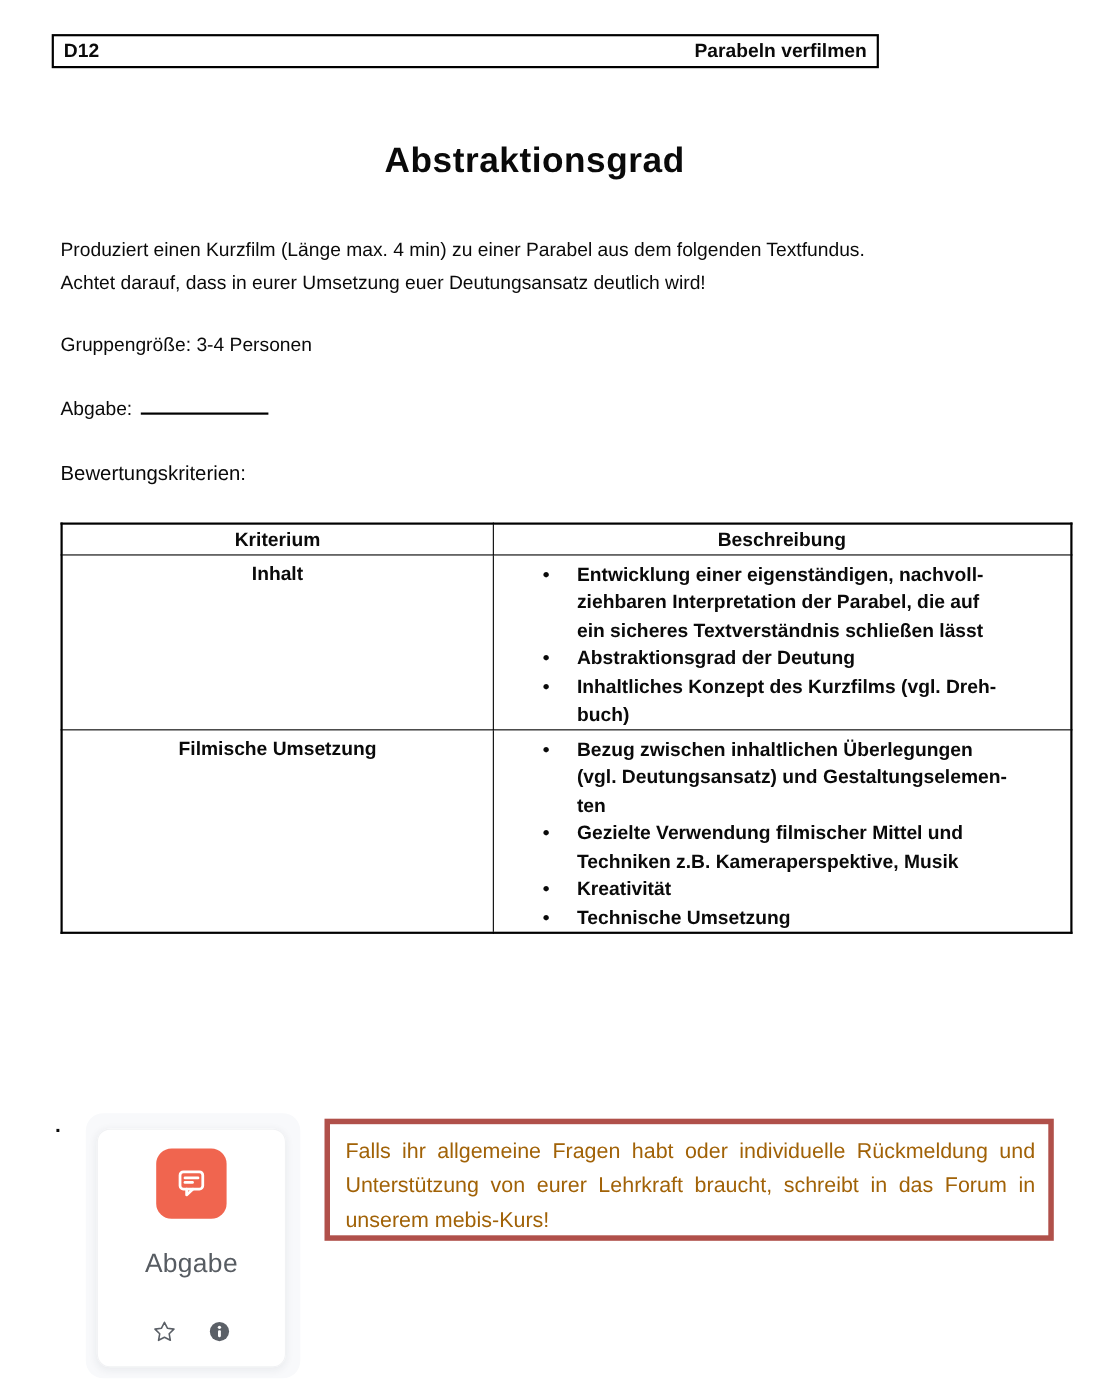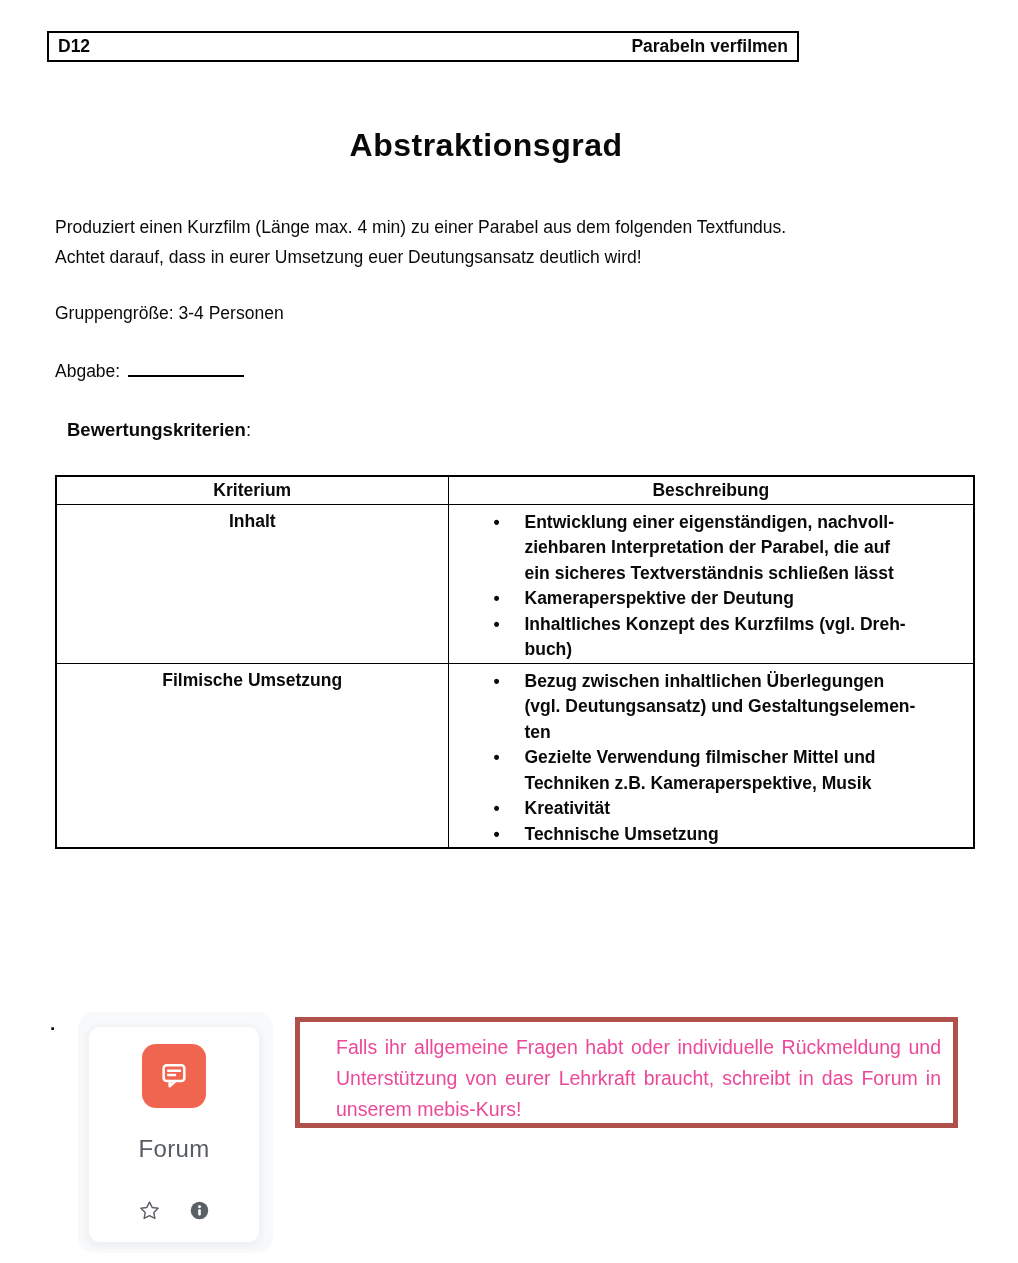--- a/index.html
+++ b/index.html
@@ -33,21 +33,21 @@
     position: absolute; left: 55px; top: 212px; width: 885px;
     font-size: 17.5px; line-height: 30px; white-space: pre-line;
   }
   .group-size { position: absolute; left: 55px; top: 303px; font-size: 17.5px; }
   .abgabe { position: absolute; left: 55px; top: 361px; font-size: 17.5px; }
   .blank-line {
     display: inline-block; width: 116px; height: 16px;
     border-bottom: 2px solid #000; margin-left: 8px; vertical-align: baseline;
   }
   .criteria-heading { position: absolute; left: 55px; top: 419px; font-size: 18.5px; }
-  .criteria-heading strong { font-weight: 700; margin-left: 12px; }
+  .criteria-heading strong { font-weight: 400; }
 
   
   table.criteria-table {
     position: absolute; left: 55px; top: 475px; width: 920px;
     border-collapse: collapse; border: 2px solid #000;
     table-layout: fixed;
   }
   .criteria-table th, .criteria-table td { border: 1.5px solid #000; font-weight: bold; }
   .criteria-table th {
     height: 28px; font-size: 17.5px; font-weight: bold; text-align: center;
@@ -99,21 +99,21 @@
   }
   .forum-actions .icon-btn { display: inline-flex; cursor: pointer; }
 
   
   .note-box {
     position: absolute; left: 295px; top: 1017px; width: 663px; height: 111px;
     border: 5px solid #b0504a; background: #fff;
     padding: 10px 12px 0 14px;
   }
   .note-box p {
-    font-size: 19.5px; line-height: 31px; text-align: justify; color: #ec4899; margin-left: 22px;
+    font-size: 19.5px; line-height: 31px; text-align: justify; color: #a16207;
   }
 </style>
 </head>
 <body>
 
 <div class="page">
 
   <div class="header-box">
     <span>D12</span>
     <span>Parabeln verfilmen</span>
@@ -146,21 +146,21 @@
       </tr>
     </thead>
     <tbody>
       <tr class="row-1">
         <td class="crit">Inhalt</td>
         <td class="desc">
           <ul>
             <li>Entwicklung einer eigenständigen, nachvoll-
 ziehbaren Interpretation der Parabel, die auf
 ein sicheres Textverständnis schließen lässt</li>
-            <li>Kameraperspektive der Deutung</li>
+            <li>Abstraktionsgrad der Deutung</li>
             <li>Inhaltliches Konzept des Kurzfilms (vgl. Dreh-
 buch)</li>
           </ul>
         </td>
       </tr>
       <tr class="row-2">
         <td class="crit">Filmische Umsetzung</td>
         <td class="desc">
           <ul>
             <li>Bezug zwischen inhaltlichen Überlegungen
@@ -181,21 +181,21 @@
   <div class="forum-outer">
     <div class="forum-card">
       <div class="forum-icon">
         <svg width="40" height="40" viewBox="0 0 24 24" fill="none" stroke="#ffffff" stroke-width="1.5" stroke-linecap="round" stroke-linejoin="round">
           <rect x="5.8" y="5.6" width="12.4" height="9.4" rx="1.8"></rect>
           <path d="M9.4 15 L9.4 18.2 L12.9 15"></path>
           <line x1="8.5" y1="8.9" x2="15.6" y2="8.9"></line>
           <line x1="8.5" y1="11.4" x2="12.6" y2="11.4"></line>
         </svg>
       </div>
-      <div class="forum-label">Forum</div>
+      <div class="forum-label">Abgabe</div>
       <div class="forum-actions">
         <span class="icon-btn">
           <svg width="23" height="23" viewBox="0 0 24 24" fill="none" stroke="#5b6067" stroke-width="1.5" stroke-linejoin="round">
             <path d="M12 3.2l2.8 5.6 6.2.9-4.5 4.4 1.1 6.2L12 17.4l-5.6 2.9 1.1-6.2L3 9.7l6.2-.9z"></path>
           </svg>
         </span>
         <span class="icon-btn">
           <svg width="21" height="21" viewBox="0 0 24 24">
             <circle cx="12" cy="12" r="10" fill="#5b6067"></circle>
             <circle cx="12" cy="7.6" r="1.7" fill="#ffffff"></circle>

